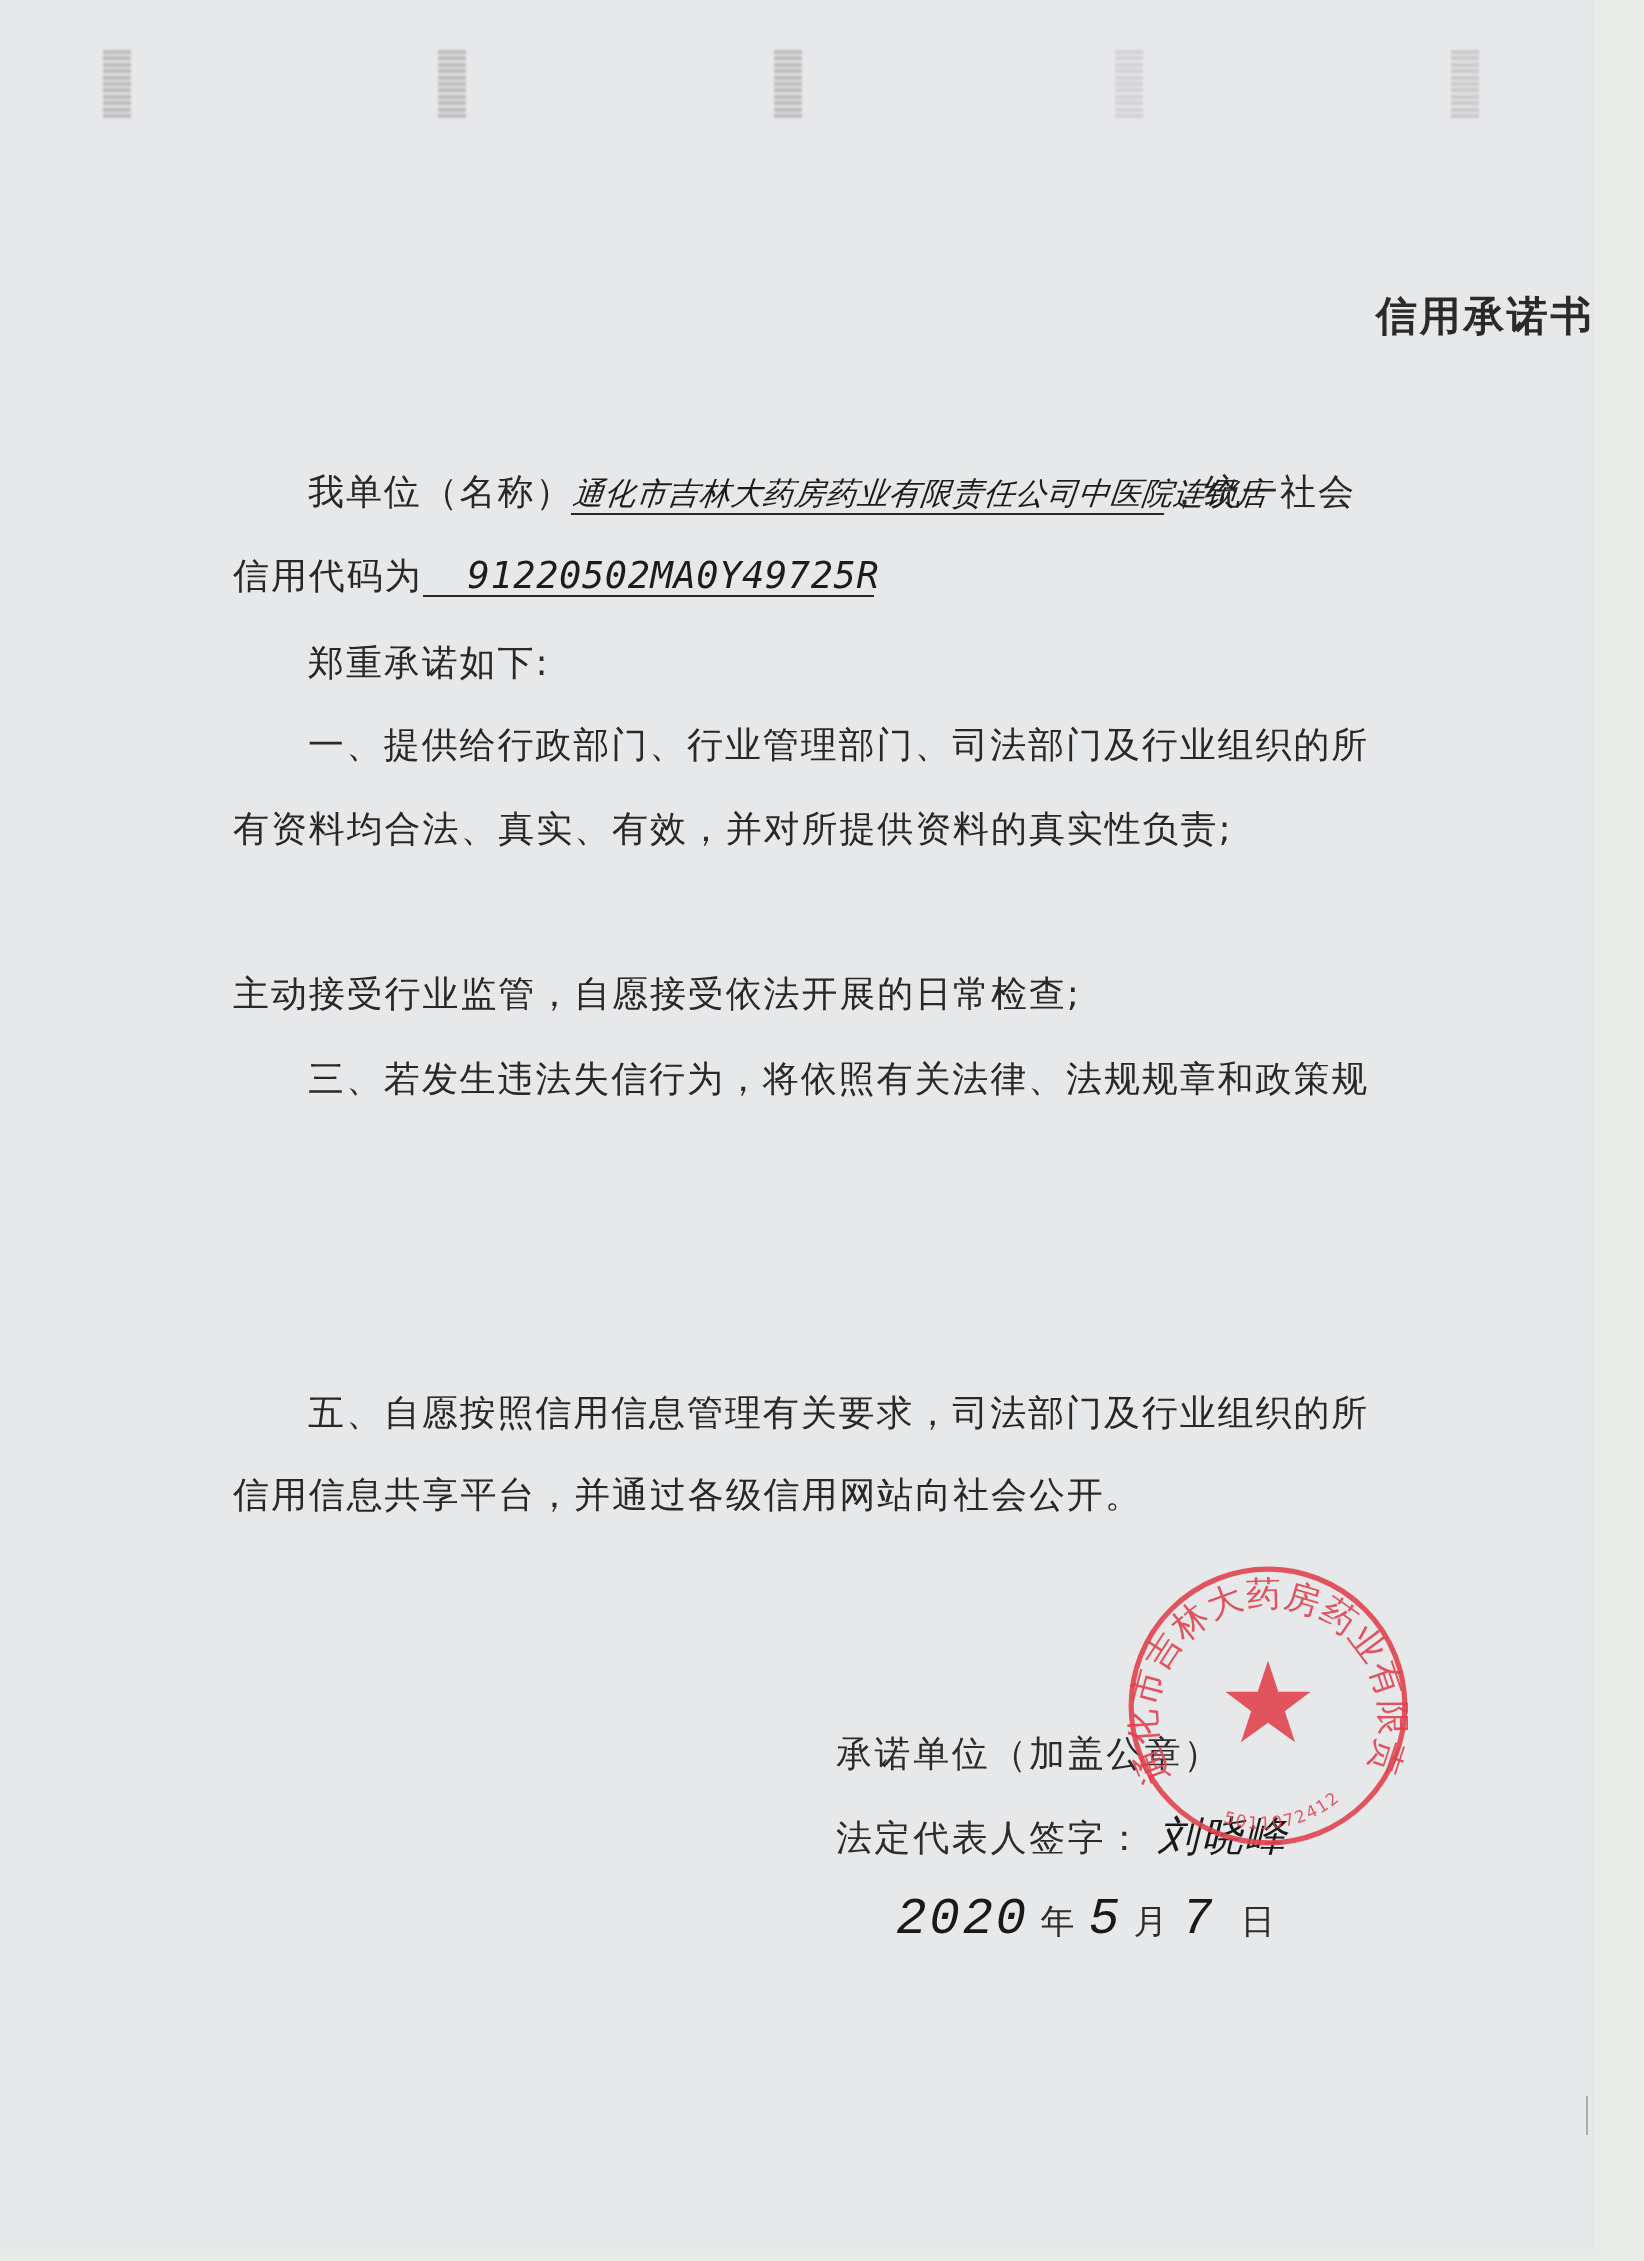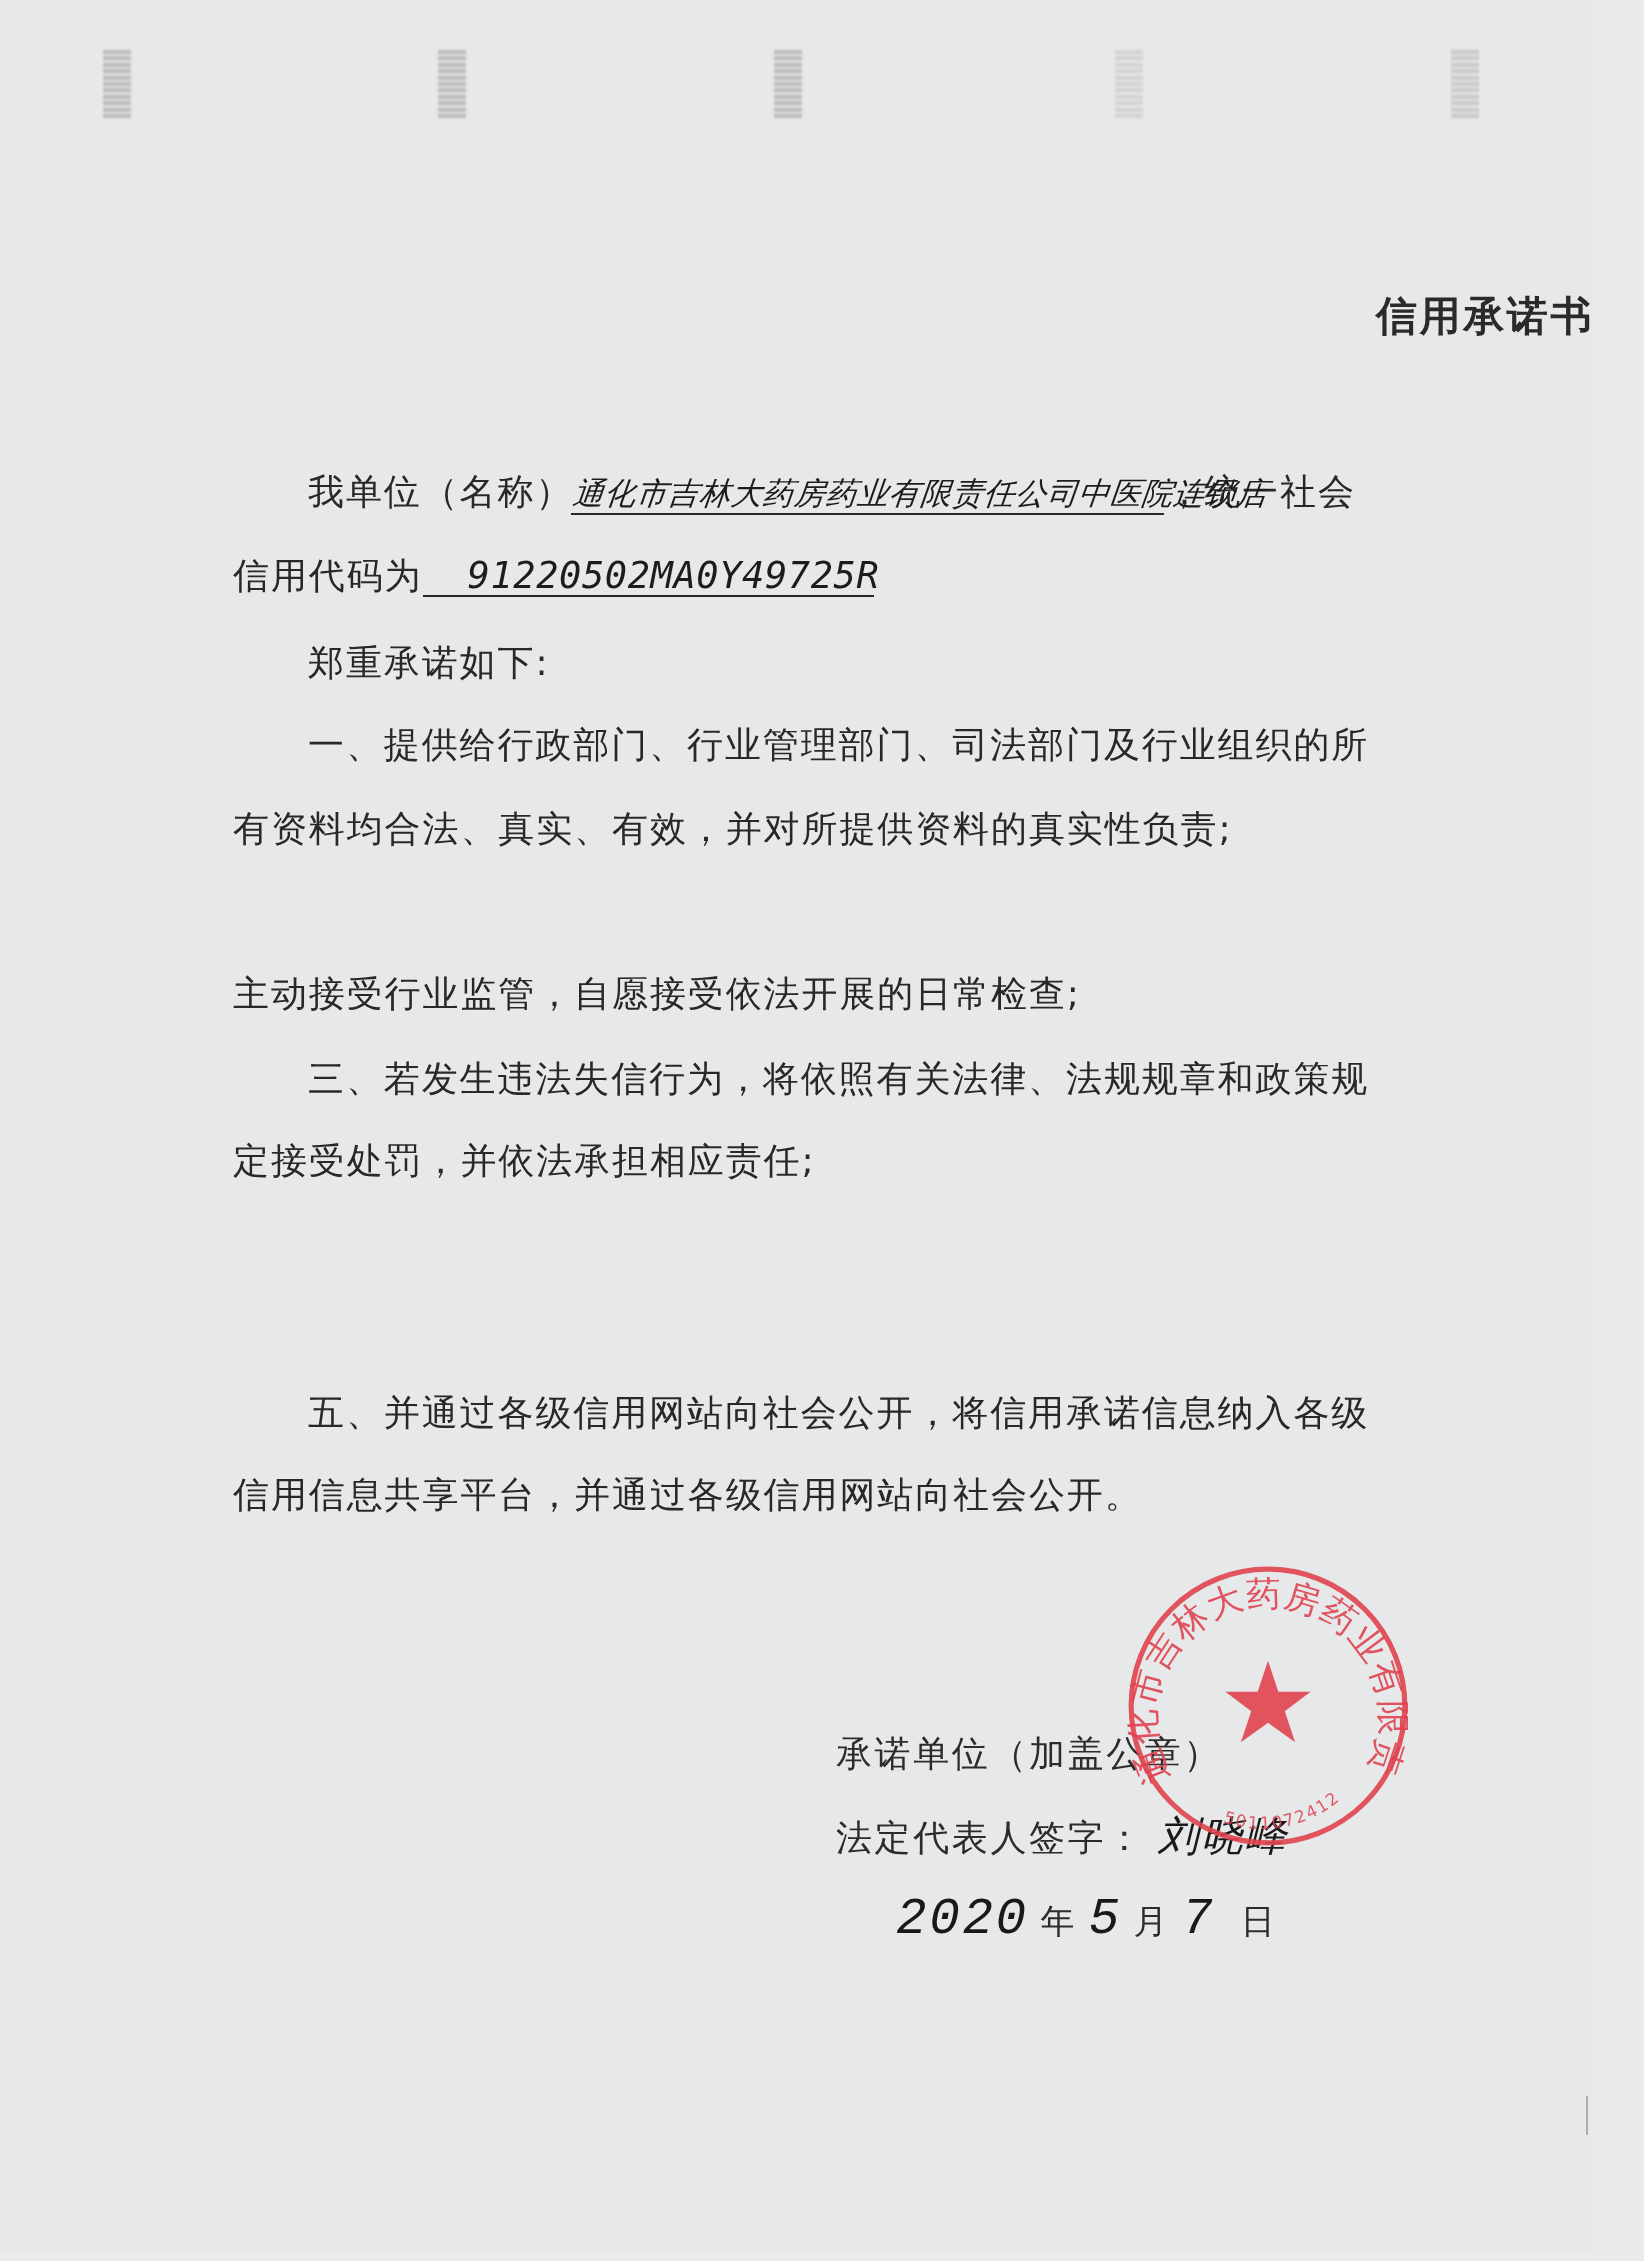--- a/index.html
+++ b/index.html
@@ -81,24 +81,23 @@
   </div>
 
   <div class="body-text indent" style="top:643px">郑重承诺如下:</div>
 
   <div class="body-text indent" style="top:725px">一、提供给行政部门、行业管理部门、司法部门及行业组织的所</div>
   <div class="body-text" style="top:809px">有资料均合法、真实、有效，并对所提供资料的真实性负责;</div>
 
   <div class="body-text" style="top:974px">主动接受行业监管，自愿接受依法开展的日常检查;</div>
 
   <div class="body-text indent" style="top:1059px">三、若发生违法失信行为，将依照有关法律、法规规章和政策规</div>
-  <div class="body-text" style="top:1141px">定接受处罚，并依法承担相应责任;</div>
 
 
-  <div class="body-text indent" style="top:1393px">五、并通过各级信用网站向社会公开，将信用承诺信息纳入各级</div>
+  <div class="body-text indent" style="top:1393px">五、自愿按照信用信息管理有关要求，司法部门及行业组织的所</div>
   <div class="body-text" style="top:1475px">信用信息共享平台，并通过各级信用网站向社会公开。</div>
 
   <div class="sign-label" style="top:1734px">承诺单位（加盖公章）</div>
   <div class="sign-label" style="top:1817px">
     <span>法定代表人签字：</span><span class="signature">刘晓峰</span>
   </div>
   <div class="sign-label" style="top:1900px; left:896px">
     <span class="date-hw">2020</span><span class="date-fixed">年</span><span class="date-hw">5</span><span class="date-fixed">月</span><span class="date-hw">7</span><span class="date-fixed" style="margin-left:26px">日</span>
   </div>
 

